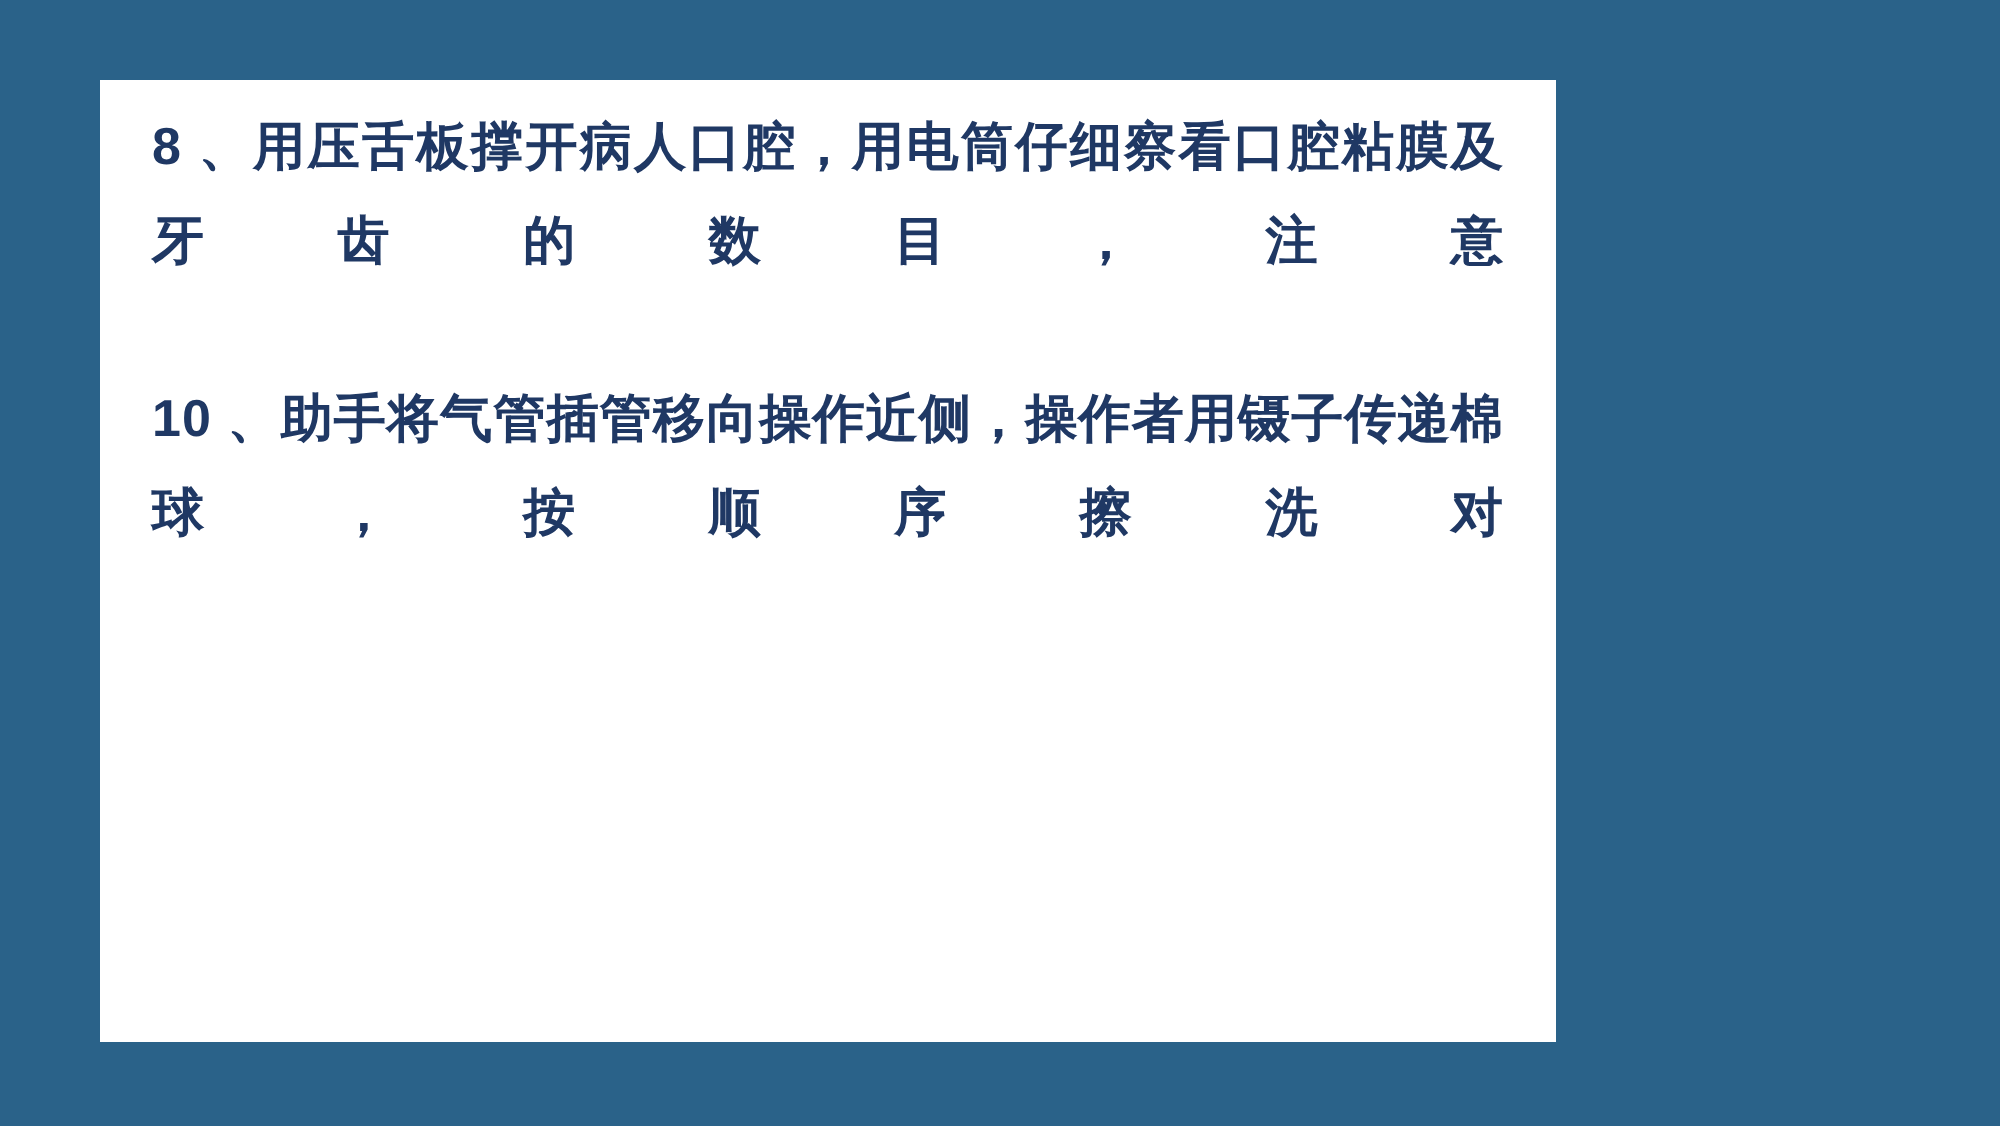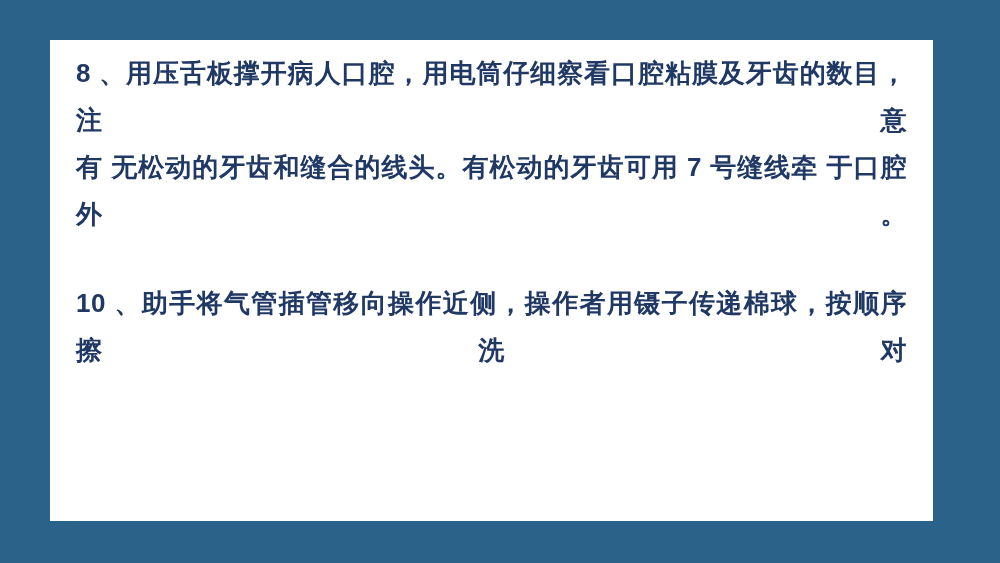--- a/index.html
+++ b/index.html
@@ -12,21 +12,21 @@
     width: 1000px;
     height: 563px;
     background: #2A6289;
     overflow: hidden;
     font-family: "Liberation Sans", "DejaVu Sans", sans-serif;
   }
   .card {
     position: absolute;
     left: 50px;
     top: 40px;
-    width: 883px;
+    width: 728px;
     height: 481px;
     background: #FFFFFF;
     box-sizing: border-box;
     padding: 10px 26px 0 26px;
   }
   .para {
     margin: 0;
     color: #1F3864;
     font-weight: 700;
     font-size: 26px;
@@ -47,21 +47,20 @@
   .para-10 { margin-bottom: 0; }
 </style>
 </head>
 <body>
 
 <div class="slide">
   <div class="card">
 
     <div class="para para-8">
       <div class="line">8 、用压舌板撑开病人口腔，用电筒仔细察看口腔粘膜及牙齿的数目，注意</div>
-      <div class="line">有 无松动的牙齿和缝合的线头。有松动的牙齿可用 7 号缝线牵 于口腔外。</div>
     </div>
 
 
     <div class="para para-10">
       <div class="line">10 、助手将气管插管移向操作近侧，操作者用镊子传递棉球，按顺序擦洗对</div>
 
     </div>
 
   </div>
 </div>

